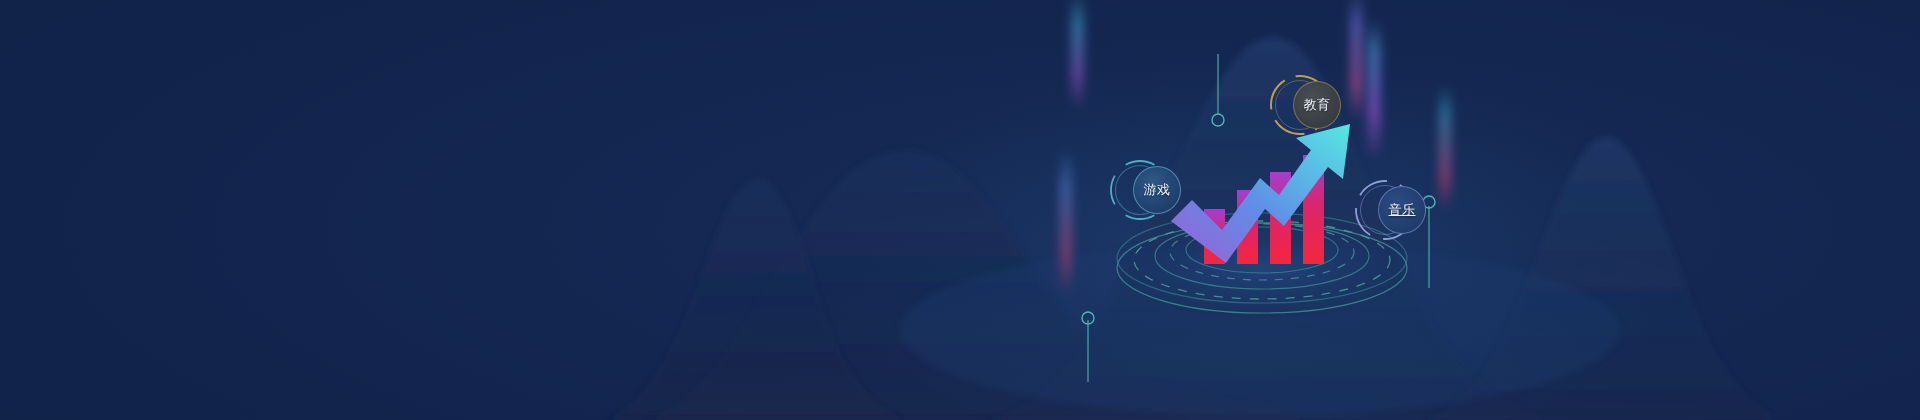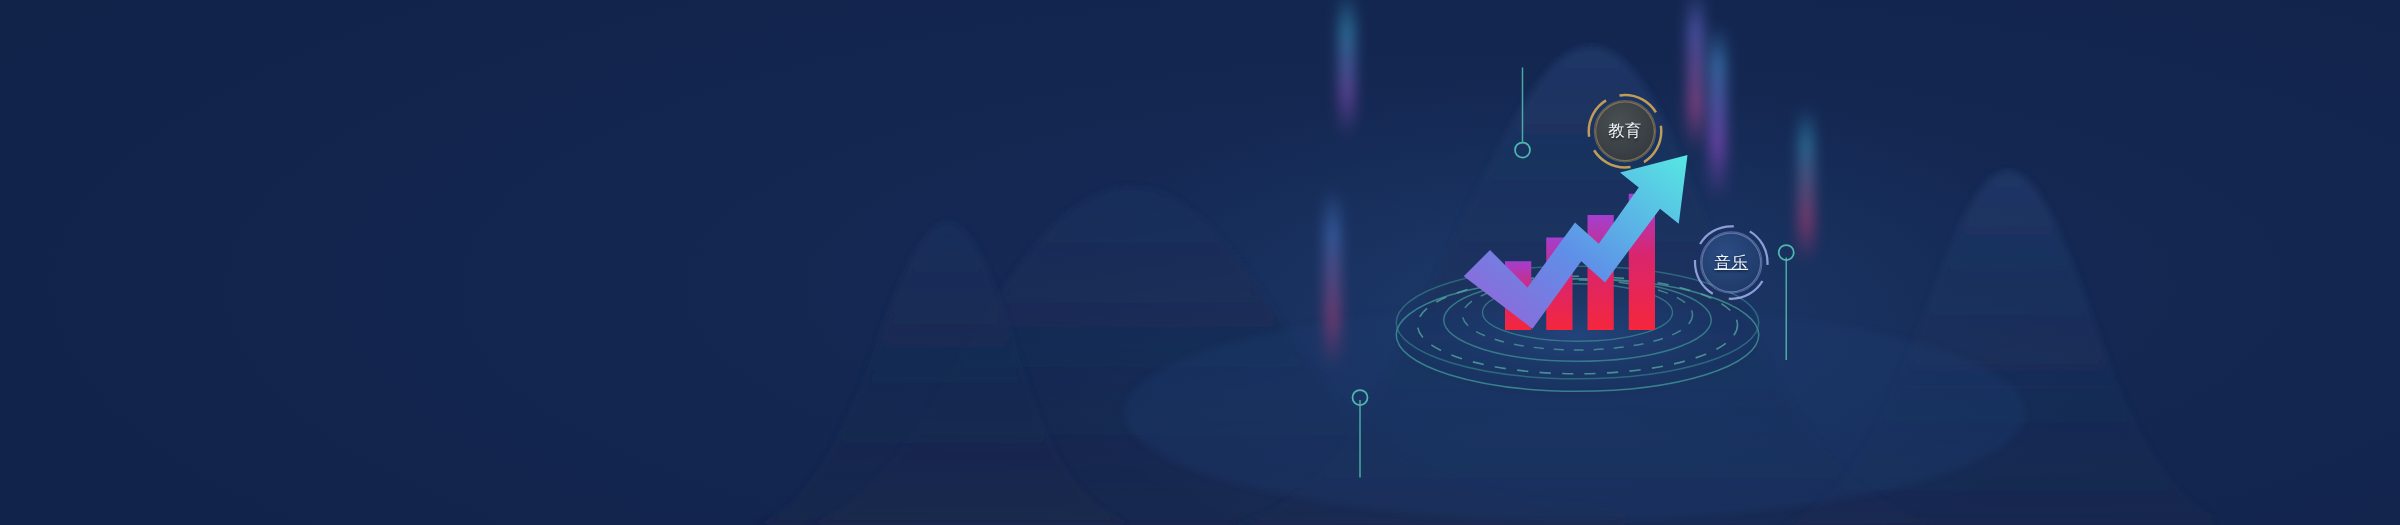--- a/index.html
+++ b/index.html
@@ -13,21 +13,21 @@
          background:radial-gradient(120% 160% at 62% 55%, #162b58 0%, #12244c 45%, #101f43 100%);}
 
   
   .bg-svg{position:absolute;inset:0;width:1920px;height:420px;}
 
   .streak{position:absolute;border-radius:40px;filter:blur(6px);opacity:.85;}
 
   
   .badge{position:absolute;width:64px;height:64px;}
   .badge .core{
-    position:absolute;left:8px;top:8px;width:48px;height:48px;border-radius:50%;
+    position:absolute;left:25px;top:8px;width:48px;height:48px;border-radius:50%;
     display:flex;align-items:center;justify-content:center;
     color:#eef6ff;font-size:13px;letter-spacing:.5px;
     text-shadow:0 1px 2px rgba(0,0,0,.55);
     box-sizing:border-box;
   }
   .badge .ring{position:absolute;inset:0;}
   .badge-label{pointer-events:none;white-space:nowrap;}
 
   #badge-game  .core{background:radial-gradient(circle at 40% 35%, #2e5a86 0%, #1d3d6b 75%);
                      border:1px solid rgba(122,196,222,.55);}
@@ -172,20 +172,29 @@
   <svg class="pin" style="left:1208px;top:50px;" width="20" height="80" viewBox="0 0 20 80">
     <line x1="10" y1="4" x2="10" y2="64" stroke="#4fb7ae" stroke-width="1.2" opacity=".9"></line>
     <circle cx="10" cy="70" r="6" fill="none" stroke="#4fb7ae" stroke-width="1.4"></circle>
   </svg>
 
   <svg class="pin" style="left:1419px;top:192px;" width="20" height="100" viewBox="0 0 20 100">
     <line x1="10" y1="14" x2="10" y2="96" stroke="#4fb7ae" stroke-width="1.2" opacity=".9"></line>
     <circle cx="10" cy="10" r="6" fill="none" stroke="#4fb7ae" stroke-width="1.4"></circle>
   </svg>
 
+  <div class="badge" id="badge-game" style="left:1108px;top:158px;">
+    <svg class="ring" viewBox="0 0 64 64">
+      <circle cx="32" cy="32" r="29" fill="none" stroke="#57b6cd" stroke-width="1.8" stroke-dasharray="30 15.5" stroke-dashoffset="15" opacity=".92"></circle>
+      <circle cx="32" cy="32" r="24.5" fill="none" stroke="#57b6cd" stroke-width="1.1" opacity=".45"></circle>
+    </svg>
+    <div class="core">
+      <span class="badge-label">游戏</span>
+    </div>
+  </div>
 
   <div class="badge" id="badge-edu" style="left:1268px;top:73px;">
     <svg class="ring" viewBox="0 0 64 64">
       <circle cx="32" cy="32" r="29" fill="none" stroke="#c8a354" stroke-width="2" stroke-dasharray="34 11.5" stroke-dashoffset="50" opacity=".95"></circle>
       <circle cx="32" cy="32" r="24.5" fill="none" stroke="#c8a354" stroke-width="1" opacity=".38"></circle>
     </svg>
     <div class="core">
       <span class="badge-label">教育</span>
     </div>
   </div>

